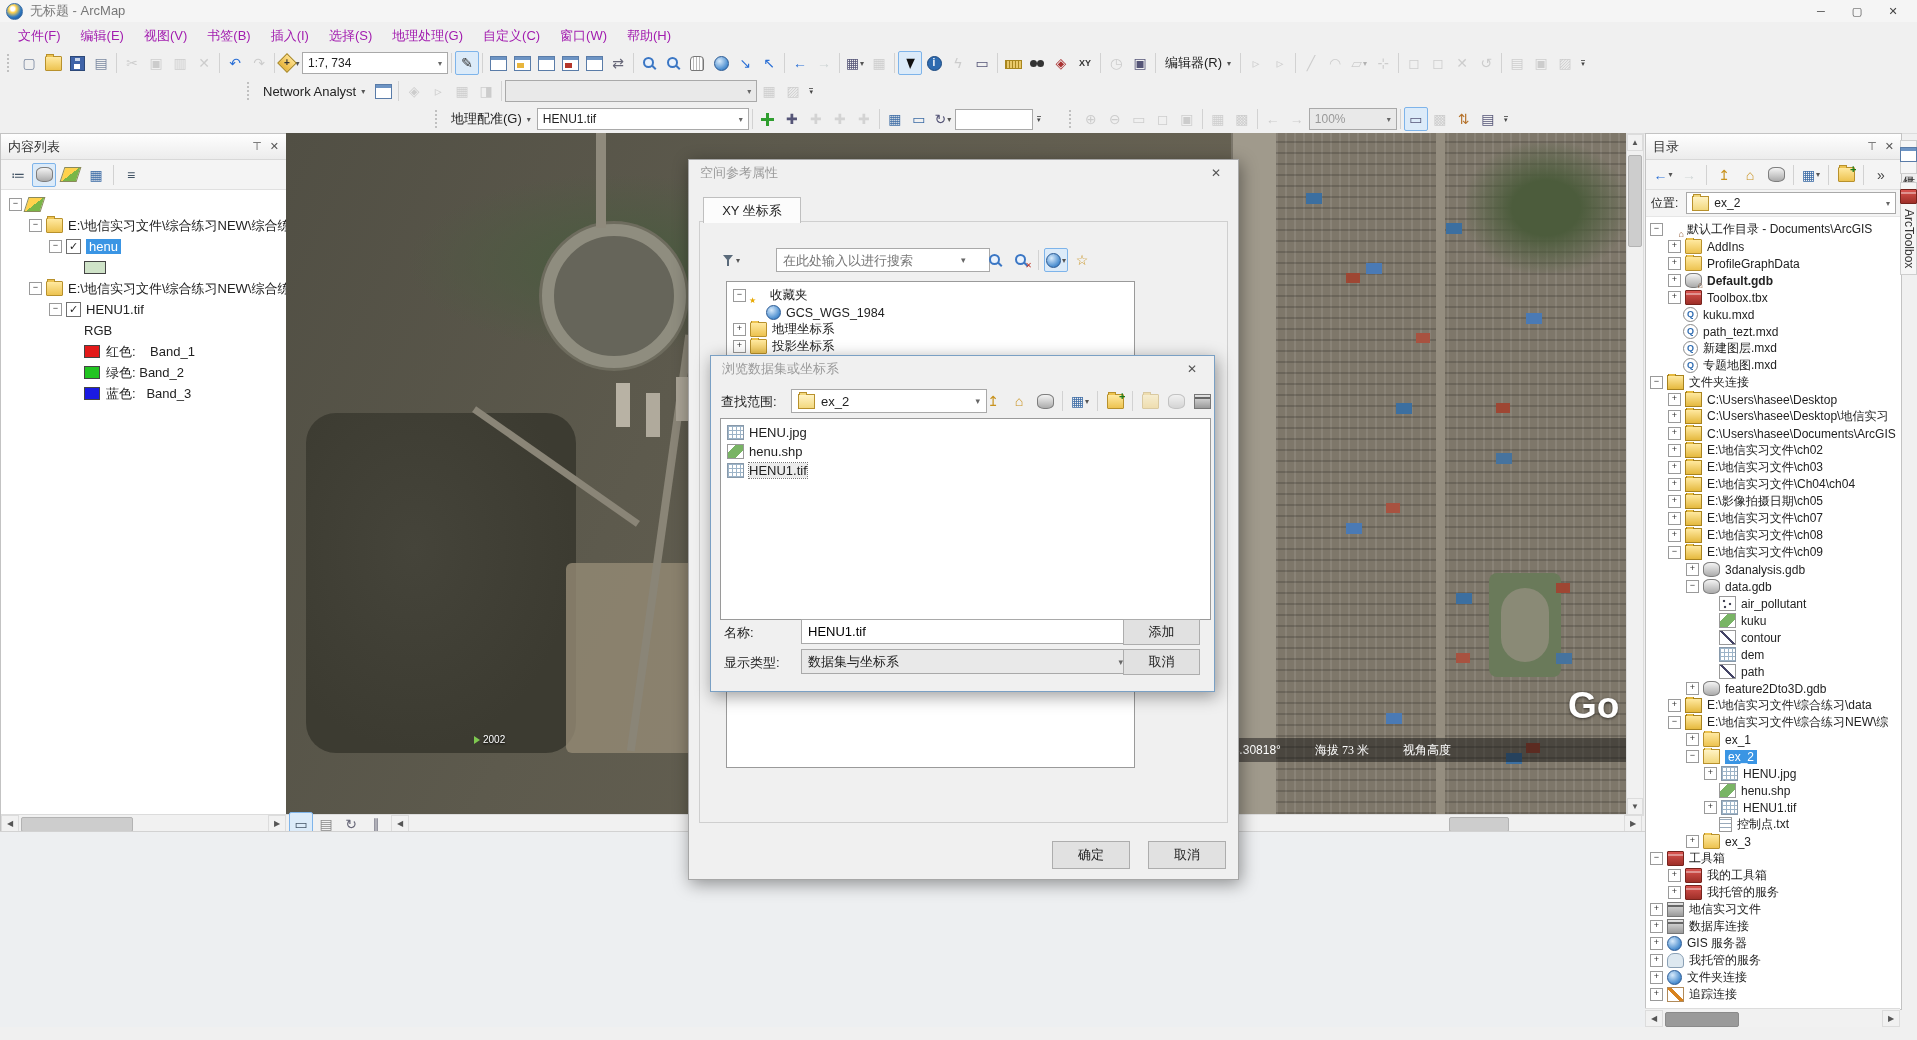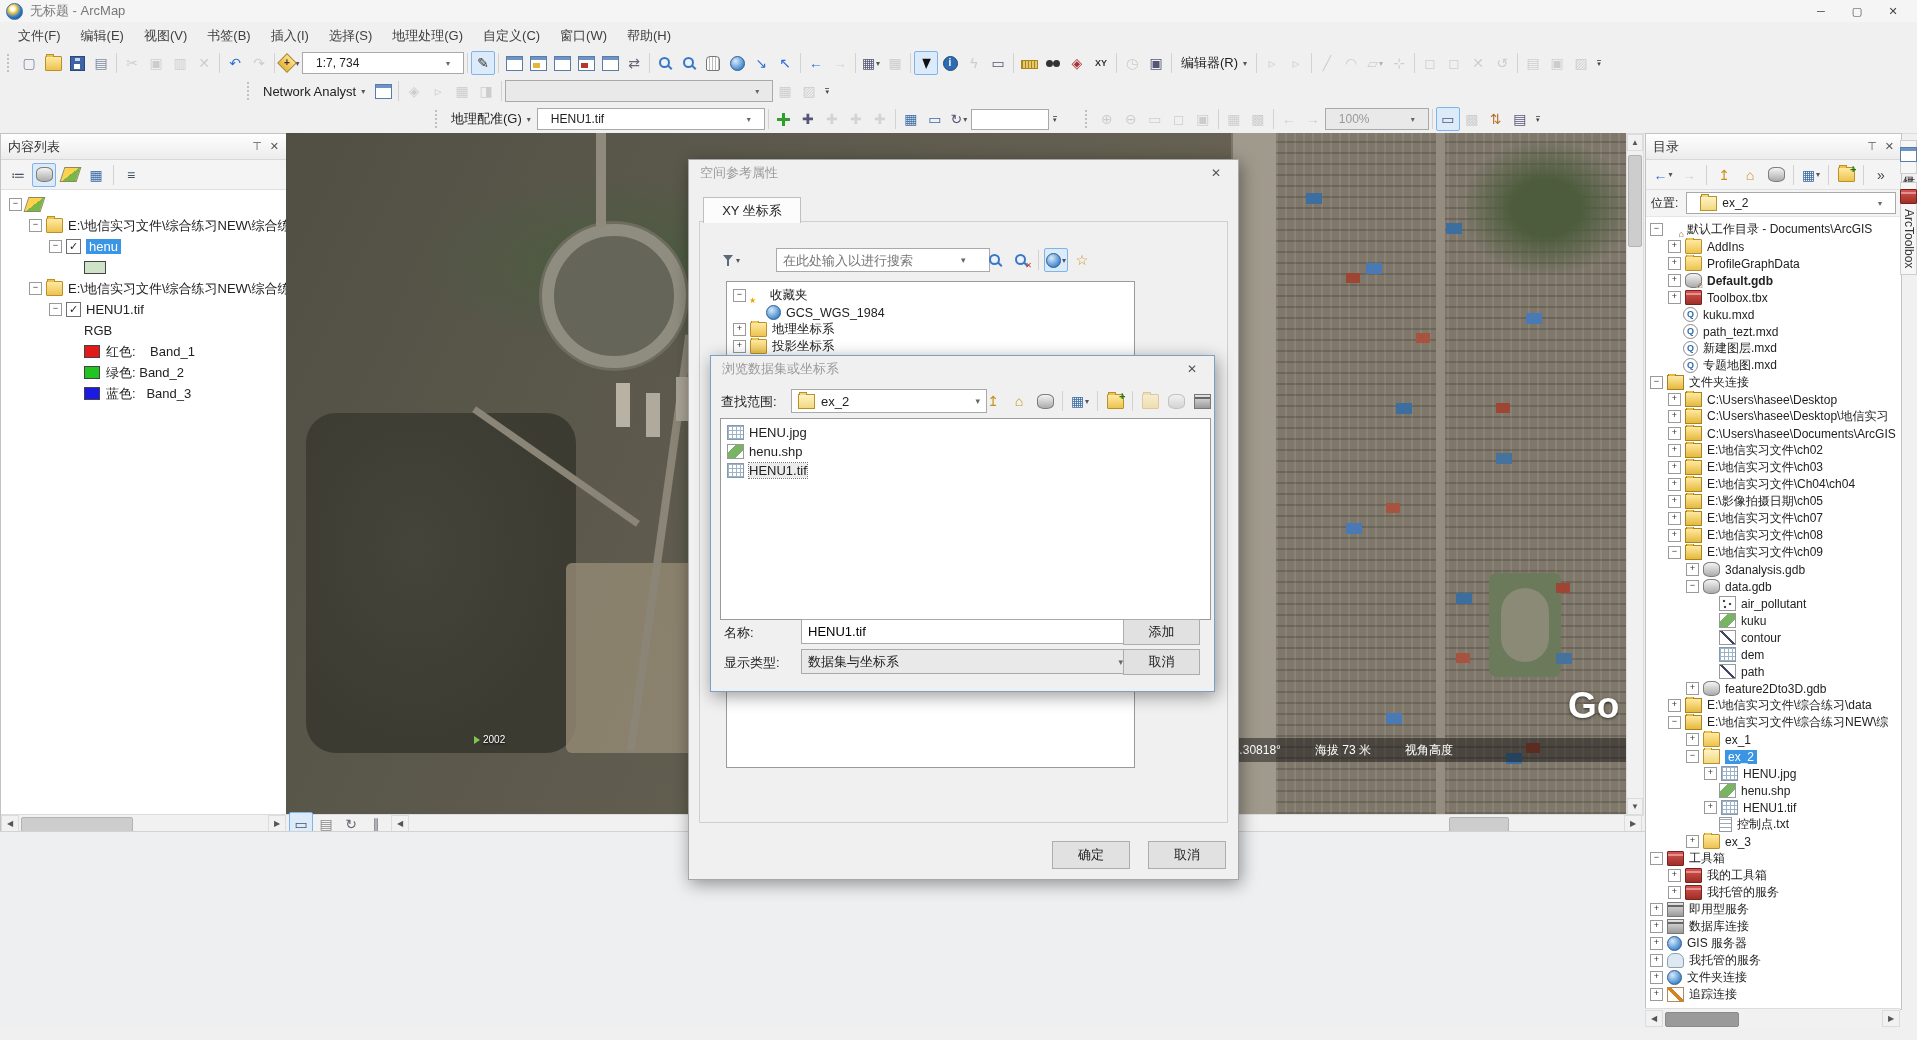--- a/index.html
+++ b/index.html
@@ -6,35 +6,35 @@
   #app{position:relative;width:1917px;height:1040px;background:#f0f0f0;overflow:hidden;
        font-family:"Liberation Sans","DejaVu Sans",sans-serif;color:#222;font-size:12px;}
 
   
   .titlebar{position:absolute;left:0;top:0;right:0;height:22px;background:#f5f5f5;border-bottom:1px solid #e2e2e2;display:flex;align-items:center;padding:0 6px;}
   .app-logo{width:15px;height:15px;border-radius:50%;background:radial-gradient(circle at 38% 32%,#fff 0 2px,#ffd24d 28%,#2e7ac4 60%,#173f7a);border:1px solid #3a6ea8;}
   .t-title{font-size:13px;color:#777;margin-left:7px;}
   .wbtns{margin-left:auto;display:flex;}
   .wbtn{width:36px;height:20px;display:flex;align-items:center;justify-content:center;font-size:11px;color:#444;}
   .menubar{position:absolute;left:0;top:22px;right:0;height:27px;background:#f0f0f0;border-bottom:1px solid #e5e5e5;display:flex;align-items:center;padding-left:8px;}
-  .mitem{font-size:13px;padding:4px 10px;color:#404040;}
+  .mitem{font-size:13px;padding:4px 10px;color:#a21caf;}
 
   .tbrow{position:absolute;left:0;right:0;height:28px;background:#f0f0f0;border-bottom:1px solid #dcdcdc;display:flex;align-items:center;padding:0 3px;}
   #tb1{top:49px}#tb2{top:77px}#tb3{top:105px}
   .tbtn{min-width:22px;height:22px;display:flex;align-items:center;justify-content:center;border:1px solid transparent;border-radius:2px;position:relative;flex:none;}
   .tbtn.hl{border-color:#7eb4ea;background:#dcebf9;}
   .tbtn.d{opacity:.4;}
   .tbg{font-size:14px;line-height:1;}
   .tbtxt{font-size:9px;font-weight:bold;color:#333;}
   .dd{font-size:8px;color:#555;margin-left:1px;}
   .tsep{width:1px;height:20px;background:#d2d2d2;margin:0 3px;flex:none;}
   .tgrip{width:4px;height:18px;margin:0 4px;border-left:2px dotted #c0c0c0;flex:none;}
   .tovf{width:12px;height:20px;display:flex;flex-direction:column;align-items:center;justify-content:center;font-size:7px;color:#444;flex:none;}
   .tovf i{font-style:normal;border-top:1px solid #666;line-height:5px;}
-  .tcombo{height:20px;background:#fff;border:1px solid #a9a9a9;display:flex;align-items:center;font-size:12px;padding:0 13px;position:relative;flex:none;white-space:pre;}
+  .tcombo{height:20px;background:#fff;border:1px solid #a9a9a9;display:flex;align-items:center;font-size:12px;padding:0 5px;position:relative;flex:none;white-space:pre;}
   .tcombo .cmb-arr{margin-left:auto;font-size:8px;color:#666;padding-left:5px;}
   .tcombo.d{background:#e9e9e9;color:#999;}
   .tinput{height:19px;background:#fff;border:1px solid #a9a9a9;flex:none;}
   .tlabel{font-size:13px;padding:0 6px;display:flex;align-items:center;gap:4px;flex:none;}
   .ov{position:absolute;right:0;bottom:1px;font-size:8px;font-weight:bold;}
 
   
   .ic{width:15px;height:13px;position:relative;display:inline-block;flex:none;margin-right:5px;}
   .tbtn .ic{margin-right:0;}
   .ic-folder{background:linear-gradient(#ffe9a0,#edc350);border:1px solid #b8912c;border-radius:1px;}
@@ -582,21 +582,21 @@
     <div class="yr">
         <i></i>
         <span>2002</span>
       </div>
     <div class="goText">Go</div>
     <div class="map-strip" id="map-strip">
       <span class="scalebar"></span>
     <span style="white-space: pre;">影像拍摄日期: 2015/10</span>
         <span style="white-space: pre;">纬度 34.818374°</span>
         <span style="white-space: pre;">经度 114.30818°</span>
-        <span style="white-space: pre;">海拔 73 米</span>
+        <span style="white-space: pre; font-family: Liberation Serif, serif;">海拔 73 米</span>
         <span style="white-space: pre;">视角高度</span>
       </div>
   </div>
 
   <div class="vscroll" style="left:1626px;top:133px;height:681px">
     <span class="sarr" style="width:14px">▲</span>
     <span class="vtrack">
         <span class="vthumb" style="top:4px;height:90px"></span>
       </span>
     <span class="sarr" style="width:14px">▼</span>
@@ -871,21 +871,21 @@
           <span class="lbl">我的工具箱</span>
         </div>
         <div class="trow" style="height: 17px; font-size: 12px; padding-left: 22px;">
           <span class="xp">+</span>
           <span class="ic ic-toolbox"></span>
           <span class="lbl">我托管的服务</span>
         </div>
         <div class="trow" style="height: 17px; font-size: 12px; padding-left: 4px;">
           <span class="xp">+</span>
           <span class="ic ic-server"></span>
-          <span class="lbl">即用型服务</span>
+          <span class="lbl">地信实习文件</span>
         </div>
         <div class="trow" style="height: 17px; font-size: 12px; padding-left: 4px;">
           <span class="xp">+</span>
           <span class="ic ic-server"></span>
           <span class="lbl">数据库连接</span>
         </div>
         <div class="trow" style="height: 17px; font-size: 12px; padding-left: 4px;">
           <span class="xp">+</span>
           <span class="ic ic-globe"></span>
           <span class="lbl">GIS 服务器</span>

